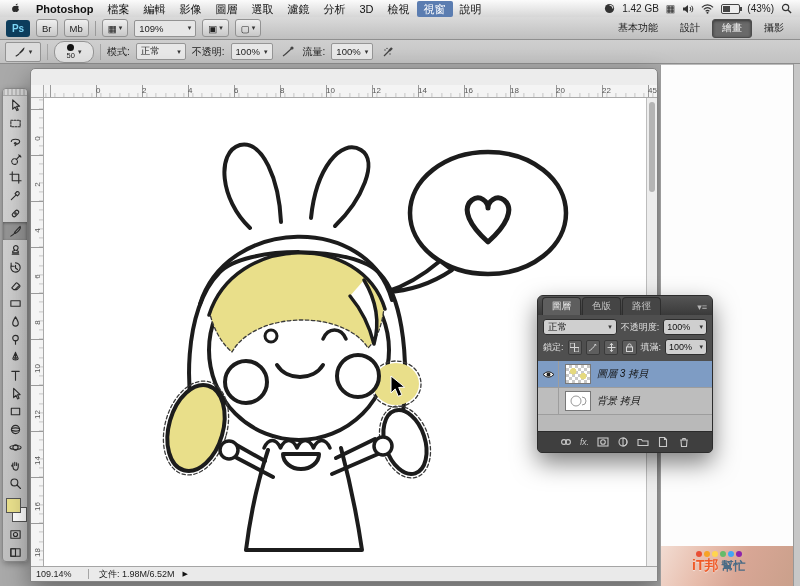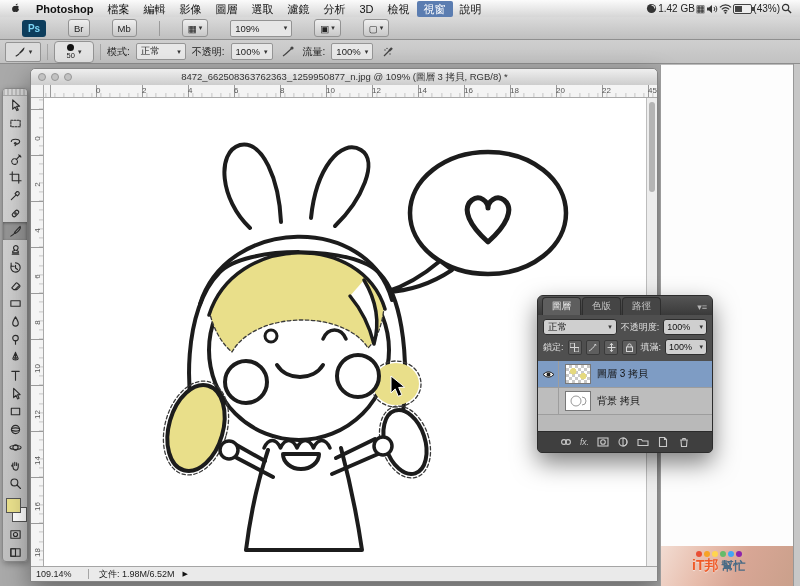--- a/index.html
+++ b/index.html
@@ -5,44 +5,44 @@
   html,body{margin:0;padding:0;background:#888;}
   .screen{position:relative;width:800px;height:586px;overflow:hidden;background:#a9a9a9;
           font-family:"Liberation Sans",sans-serif;-webkit-font-smoothing:antialiased;}
   
   .menubar{position:absolute;left:0;top:0;width:800px;height:17px;display:flex;align-items:center;
            background:linear-gradient(#fbfbfb,#d6d6d6);border-bottom:1px solid #979797;font-size:11px;color:#111;}
   .apple{padding:0 8px 0 10px;display:flex;align-items:center;}
   .mb-item{padding:0 7px;line-height:16px;white-space:nowrap;}
   .mb-item.app{font-weight:bold;}
   .mb-item.hl{background:#5b7db1;color:#fff;border-radius:2px;}
-  .mb-status{margin-left:auto;display:flex;align-items:center;gap:1px;padding-right:8px;font-size:10px;color:#222;}
+  .mb-status{margin-left:auto;display:flex;align-items:center;gap:7px;padding-right:8px;font-size:10px;color:#222;}
   .st-ic{display:flex;align-items:center;}
   .batt{position:relative;width:17px;height:8px;border:1px solid #444;border-radius:2px;background:#eee;}
   .batt i{position:absolute;left:1px;top:1px;bottom:1px;width:42%;background:#444;}
   .batt:after{content:"";position:absolute;right:-3px;top:2px;width:2px;height:4px;background:#444;}
   
-  .appbar{position:absolute;left:0;top:17px;width:800px;height:23px;display:flex;align-items:center;gap:22px;
-          background:linear-gradient(#dadada,#bfbfbf);border-bottom:1px solid #8f8f8f;padding-left:22px;box-sizing:border-box;font-size:10px;}
+  .appbar{position:absolute;left:0;top:17px;width:800px;height:23px;display:flex;align-items:center;gap:6px;
+          background:linear-gradient(#dadada,#bfbfbf);border-bottom:1px solid #8f8f8f;padding-left:6px;box-sizing:border-box;font-size:10px;}
   .ps-badge{width:24px;height:17px;background:#0d3d5c;color:#7cd6f7;font-weight:bold;font-size:10px;
             display:flex;align-items:center;justify-content:center;border-radius:3px;}
   .ab-btn{height:16px;padding:0 5px;background:linear-gradient(#f0f0f0,#c8c8c8);border:1px solid #929292;border-radius:3px;
           font-size:9.5px;display:flex;align-items:center;gap:2px;color:#222;}
   .ab-sep{width:1px;height:15px;background:#9a9a9a;}
   .ab-zoom{width:52px;height:15px;border:1px solid #929292;background:#e6e6e6;border-radius:2px;display:flex;align-items:center;
            justify-content:space-between;padding:0 4px;font-size:9.5px;color:#222;}
   .caret{font-size:7px;color:#333;}
   .workspaces{margin-left:auto;display:flex;gap:2px;padding-right:6px;}
   .ws{height:17px;padding:0 9px;display:flex;align-items:center;font-size:10px;color:#222;border:1px solid transparent;border-radius:3px;}
   .ws.active{background:#6a6a6a;color:#f2f2f2;border-color:#4c4c4c;box-shadow:inset 0 1px 3px rgba(0,0,0,.5);}
   
   .optionsbar{position:absolute;left:0;top:40px;width:800px;height:24px;display:flex;align-items:center;gap:6px;
               background:linear-gradient(#cf1 0,#cfcfcf 0,#c2c2c2);border-bottom:1px solid #8d8d8d;padding-left:5px;box-sizing:border-box;font-size:10px;color:#1c1c1c;}
   .tool-preset{width:34px;height:18px;border:1px solid #949494;background:#dcdcdc;border-radius:2px;display:flex;align-items:center;justify-content:center;gap:3px;}
-  .brush-picker{width:38px;height:20px;border:1px solid #949494;background:#e3e3e3;border-radius:4px;display:flex;align-items:center;justify-content:center;gap:3px;}
+  .brush-picker{width:38px;height:20px;border:1px solid #949494;background:#e3e3e3;border-radius:10px;display:flex;align-items:center;justify-content:center;gap:3px;}
   .bp-col{display:flex;flex-direction:column;align-items:center;line-height:1;}
   .bp-dot{width:7px;height:7px;border-radius:50%;background:#111;}
   .bp-size{font-size:7.5px;margin-top:1px;}
   .ob-sep{width:1px;height:16px;background:#a5a5a5;}
   .ob-label{white-space:nowrap;}
   .ob-select{height:15px;border:1px solid #969696;background:#e8e8e8;border-radius:2px;display:flex;align-items:center;
              justify-content:space-between;padding:0 4px;gap:4px;min-width:40px;font-size:9.5px;}
   .ob-select.sm{min-width:32px;}
   .ob-icbtn{width:18px;height:18px;display:flex;align-items:center;justify-content:center;border-radius:2px;}
   
@@ -91,21 +91,21 @@
   .lp-menu{margin-left:auto;color:#b5b5b5;font-size:9px;padding:0 5px 3px 0;}
   .lp-controls{background:#4f4f4f;padding:4px 5px 2px;}
   .lp-row{display:flex;align-items:center;gap:4px;margin-bottom:4px;}
   .lp-lab{font-size:9px;color:#e0e0e0;white-space:nowrap;}
   .lp-blend{width:64px;height:14px;background:#cfcfcf;border:1px solid #2d2d2d;border-radius:3px;display:flex;align-items:center;
             justify-content:space-between;padding:0 4px;font-size:9.5px;color:#111;}
   .lp-val{width:36px;height:14px;background:#cfcfcf;border:1px solid #2d2d2d;border-radius:3px;display:flex;align-items:center;
           justify-content:space-between;padding:0 3px;font-size:9px;color:#111;}
   .lock{width:13px;height:13px;background:#5e5e5e;border:1px solid #3a3a3a;border-radius:2px;display:flex;align-items:center;justify-content:center;}
   .lock svg{width:9px;height:9px;} .lock svg *{fill:none;stroke:#d8d8d8;stroke-width:1;}
-  .lp-list{background:#b9b9b9;height:70px;overflow:hidden;}
+  .lp-list{background:#b9b9b9;height:70px;overflow:hidden;font-style:italic;}
   .lrow{height:26px;display:flex;align-items:center;background:#bdbdbd;border-bottom:1px solid #9d9d9d;}
   .lrow.sel{background:#7e9cc4;}
   .leye{width:20px;align-self:stretch;border-right:1px solid #9d9d9d;display:flex;align-items:center;justify-content:center;}
   .leye svg{width:13px;height:9px;}
   .lthumb{width:26px;height:20px;margin:0 6px;border:1px solid #787878;box-sizing:border-box;background-color:#fff;
     background-image:linear-gradient(45deg,#c9c9c9 25%,transparent 25%,transparent 75%,#c9c9c9 75%),linear-gradient(45deg,#c9c9c9 25%,transparent 25%,transparent 75%,#c9c9c9 75%);
     background-size:6px 6px;background-position:0 0,3px 3px;}
   .lthumb.spots{background-image:radial-gradient(circle at 30% 35%,#e5d97e 3px,transparent 3.5px),radial-gradient(circle at 72% 62%,#e5d97e 3px,transparent 3.5px),
     linear-gradient(45deg,#c9c9c9 25%,transparent 25%,transparent 75%,#c9c9c9 75%),linear-gradient(45deg,#c9c9c9 25%,transparent 25%,transparent 75%,#c9c9c9 75%);
     background-size:100% 100%,100% 100%,6px 6px,6px 6px;background-position:0 0,0 0,0 0,3px 3px;}
@@ -192,20 +192,26 @@
     <span class="ab-btn">Br</span>
     <span class="ab-btn">Mb</span>
     <span class="ab-sep"></span>
     <span class="ab-btn">▦<span class="caret">▾</span></span>
     <div class="ab-zoom">
       <span>109%</span>
         <span class="caret">▾</span>
     </div>
     <span class="ab-btn">▣<span class="caret">▾</span></span>
     <span class="ab-btn">▢<span class="caret">▾</span></span>
+    <div class="workspaces">
+      <span class="ws">基本功能</span>
+      <span class="ws">設計</span>
+      <span class="ws active">繪畫</span>
+      <span class="ws">攝影</span>
+    </div>
   </div>
 
   <div class="optionsbar">
     <span class="tool-preset">
       <svg width="12" height="12" viewBox="0 0 14 14">
           <path d="M2 12 C4.5 10.5 5 10 6.5 8.5" fill="none" stroke="#2d2d2d" stroke-width="1.2"></path>
           <path d="M6 8 C8 5.5 10.5 3 12 1.5 C12.5 2.5 12 4.5 10 6.5 C8.8 7.7 7.8 8.6 7 9 Z" fill="#2d2d2d"></path>
         </svg>
       <span class="caret">▾</span>
     </span>
@@ -392,28 +398,20 @@
       </div>
     <div class="tool">
         <svg viewBox="0 0 14 14">
           <rect x="2" y="3" width="10" height="8"></rect>
           <rect x="2" y="3" width="5" height="8" fill="#2d2d2d" stroke="none"></rect>
         </svg>
       </div>
   </div>
 
   <div class="docwin">
-    <div class="doc-titlebar">
-      <span class="tl-dots">
-          <i></i>
-          <i></i>
-          <i></i>
-        </span>
-      <span class="doc-title">8472_662508363762363_1259950877_n.jpg @ 109% (圖層 3 拷貝, RGB/8) *</span>
-    </div>
     <div class="ruler-corner"></div>
     <div class="ruler-top">
       <span class="rt-num" style="left:52px">0</span>
       <span class="rt-num" style="left:98px">2</span>
       <span class="rt-num" style="left:144px">4</span>
       <span class="rt-num" style="left:190px">6</span>
       <span class="rt-num" style="left:236px">8</span>
       <span class="rt-num" style="left:282px">10</span>
       <span class="rt-num" style="left:328px">12</span>
       <span class="rt-num" style="left:374px">14</span>

